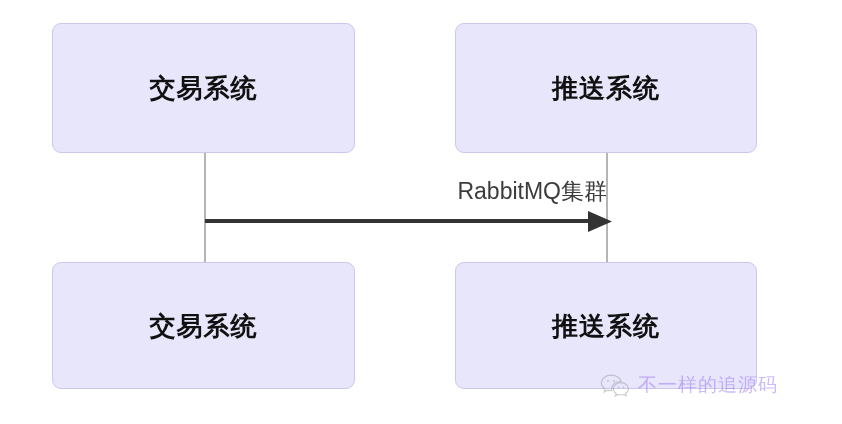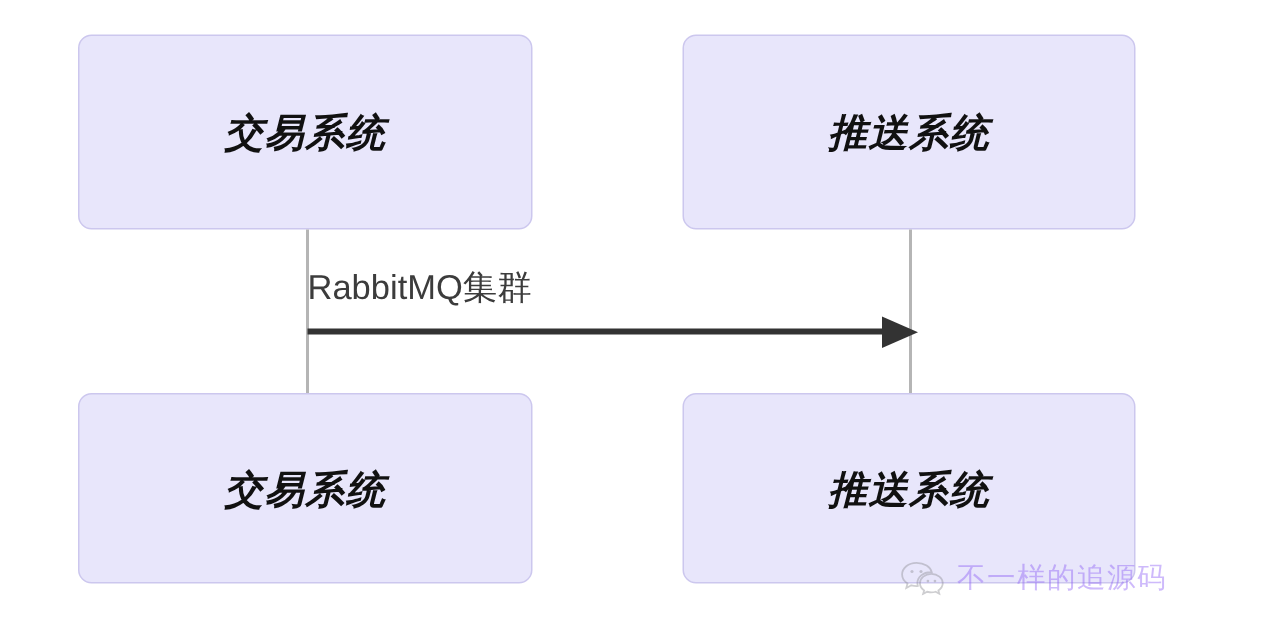--- a/index.html
+++ b/index.html
@@ -17,21 +17,20 @@
   }
   .node-box {
     position: absolute;
     box-sizing: border-box;
     background: #e8e6fb;
     border: 1.5px solid #ccc7ee;
     border-radius: 9px;
     display: flex;
     align-items: center;
     justify-content: center;
-    font-style: italic;
   }
   .node-label {
     font-size: 26px;
     font-weight: 700;
     color: #111111;
     letter-spacing: 1px;
     line-height: 1;
     user-select: none;
   }
   #box-trade-top   { left: 52px;  top: 23px;  width: 303px; height: 130px; }
@@ -54,21 +53,21 @@
     width: 412px;
     height: 34px;
     overflow: visible;
   }
 
   #flow-label {
     position: absolute;
     left: 205px;
     top: 180px;
     width: 402px;
-    text-align: left;
+    text-align: right;
     font-size: 23px;
     color: #3c3c3c;
     line-height: 1;
     white-space: nowrap;
     user-select: none;
   }
 
   #watermark {
     position: absolute;
     left: 600px;

